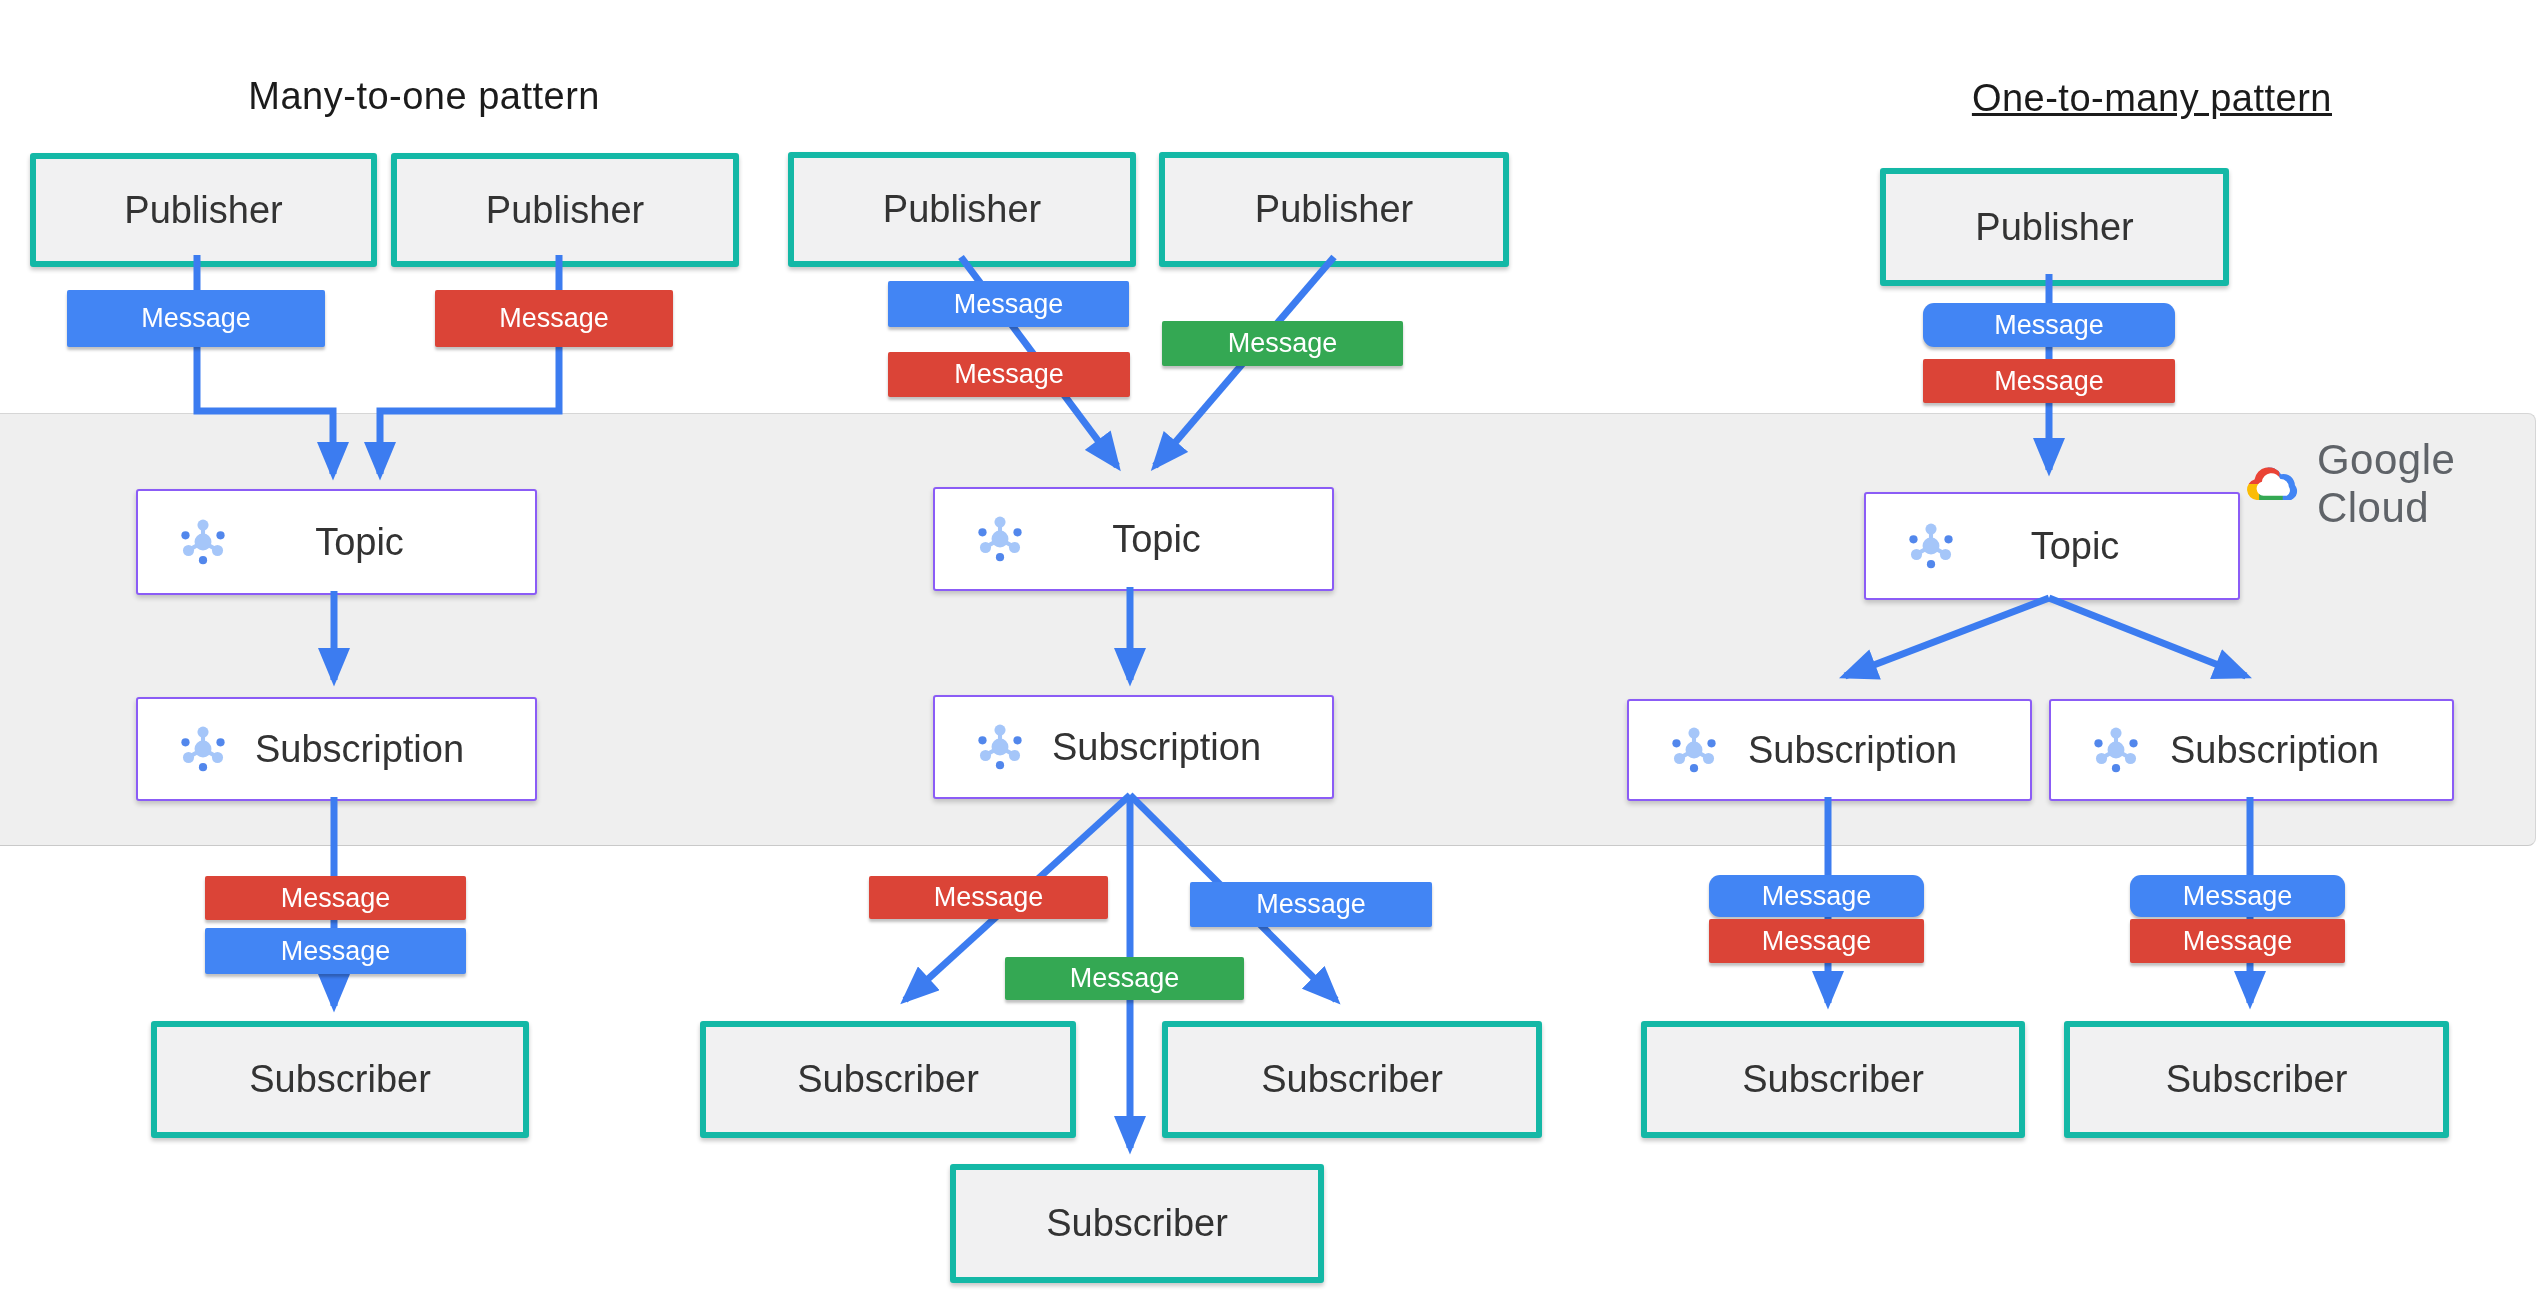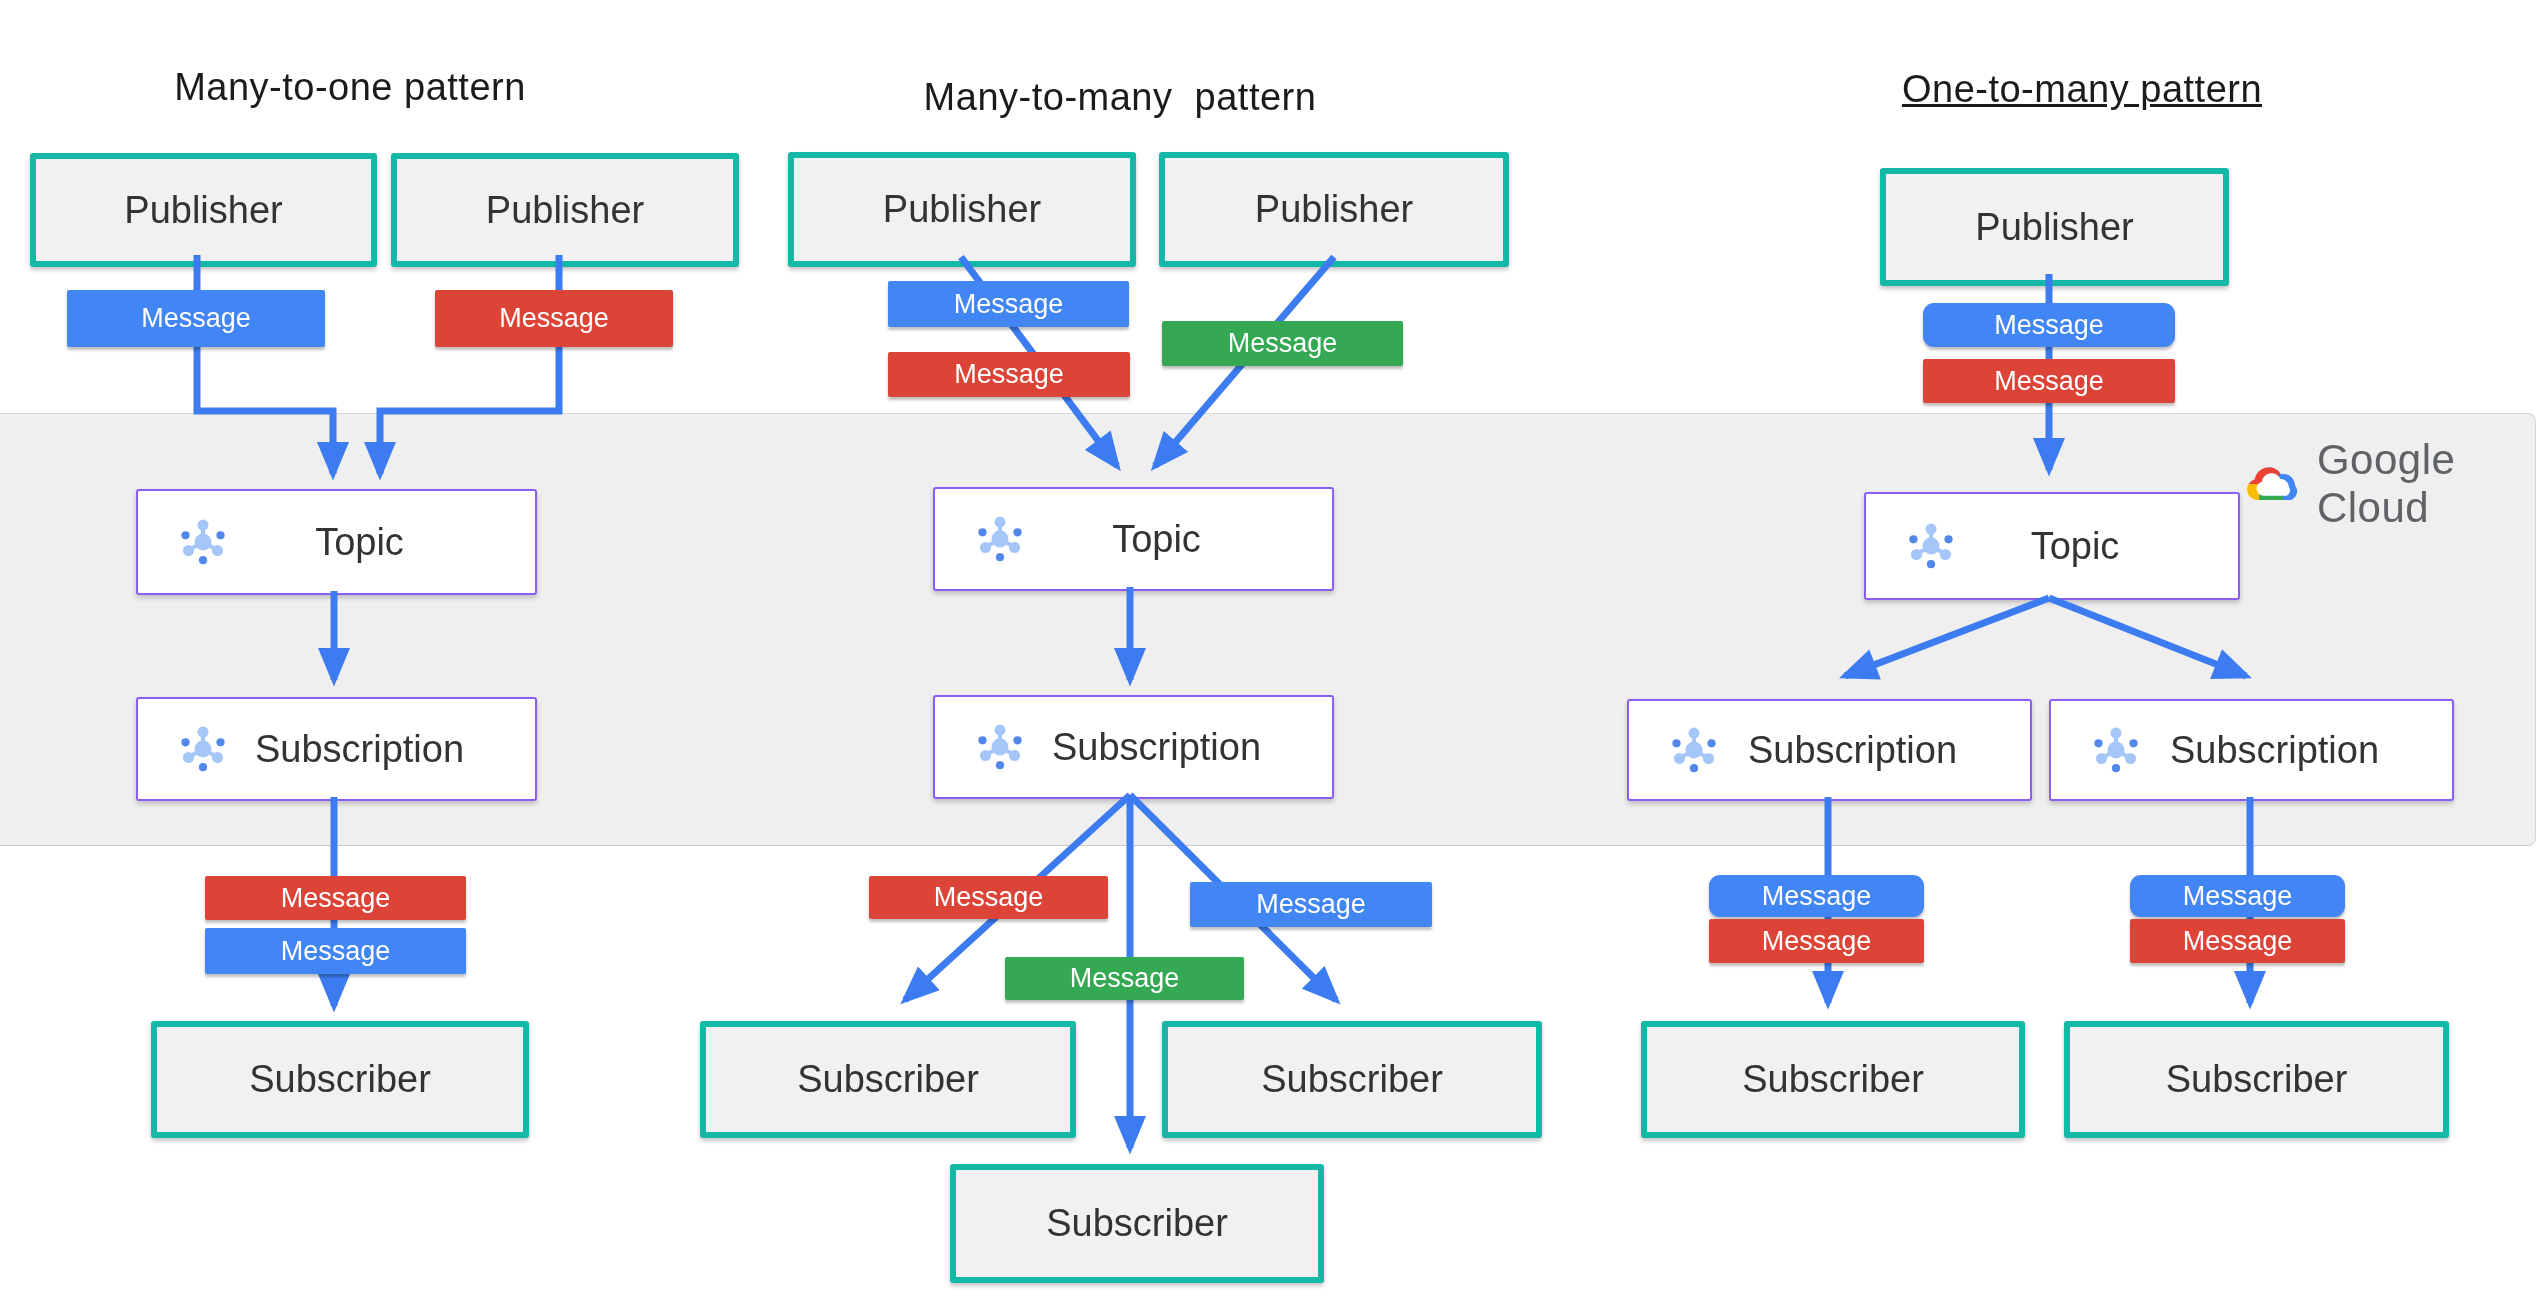--- a/index.html
+++ b/index.html
@@ -2,22 +2,22 @@
 <html><head>
 <meta charset="utf-8">
 <style>
   html,body{margin:0;padding:0;background:#fff;}
   #canvas{position:relative;width:2538px;height:1305px;background:#ffffff;overflow:hidden;
           font-family:"Liberation Sans", sans-serif;}
 
   .band{position:absolute;left:-2px;top:413px;width:2536px;height:431px;background:#EFEFEF;
         border:1px solid #D6D6D6;border-bottom-color:#C9C9C9;border-radius:0 8px 8px 0;z-index:0;}
 
-  .title{position:absolute;font-size:38px;color:#1b1b1b;text-align:center;width:500px;
-         white-space:pre;z-index:1;letter-spacing:.5px;}
+  .title{position:absolute;font-size:38px;color:#1b1b1b;text-align:right;width:500px;
+         white-space:pre;z-index:1;letter-spacing:.5px;margin-top:9px;}
 
   .box{position:absolute;display:flex;align-items:center;justify-content:center;
        font-size:38px;color:#333;border-radius:3px;z-index:2;}
   .box.gray{background:#F1F1F2;border:6px solid #14b8a6;box-shadow:0 3px 4px rgba(0,0,0,.22);}
   .box.white{background:#ffffff;border:2px solid #8b5cf6;box-shadow:0 3px 5px rgba(0,0,0,.20);}
   .box.white .icon{position:absolute;left:36px;top:50%;transform:translateY(-50%);width:58px;height:58px;}
   .box.white .lbl{margin-left:46px;}
 
   .badge{position:absolute;display:flex;align-items:center;justify-content:center;color:#fff;
          font-size:27px;border-radius:2px;box-shadow:0 3px 3px rgba(0,0,0,.25);z-index:4;}
@@ -32,21 +32,20 @@
   .brand .txt{font-size:42px;color:#5F6368;margin-left:14px;letter-spacing:.5px;}
 </style>
 </head>
 <body>
 
 <div id="canvas">
 
   <div class="band"></div>
 
   <div class="title" style="left:100px;top:66px;">Many-to-one pattern</div>
-  <div class="title" style="left:870px;top:76px;">Many-to-many  pattern</div>
   <div class="title" style="left:1832px;top:68px;text-decoration:underline;">One-to-many pattern</div>
 
   <svg class="arrows">
     <defs>
       <marker id="ah" viewBox="0 0 6 5" refX="5" refY="2.5" markerWidth="5.6" markerHeight="4.6" orient="auto-start-reverse">
         <path d="M0,0 L6,2.5 L0,5 Z" fill="#3C7CF0"></path>
       </marker>
     </defs>
     <g fill="none" stroke="#3C7CF0" stroke-width="7">
 

